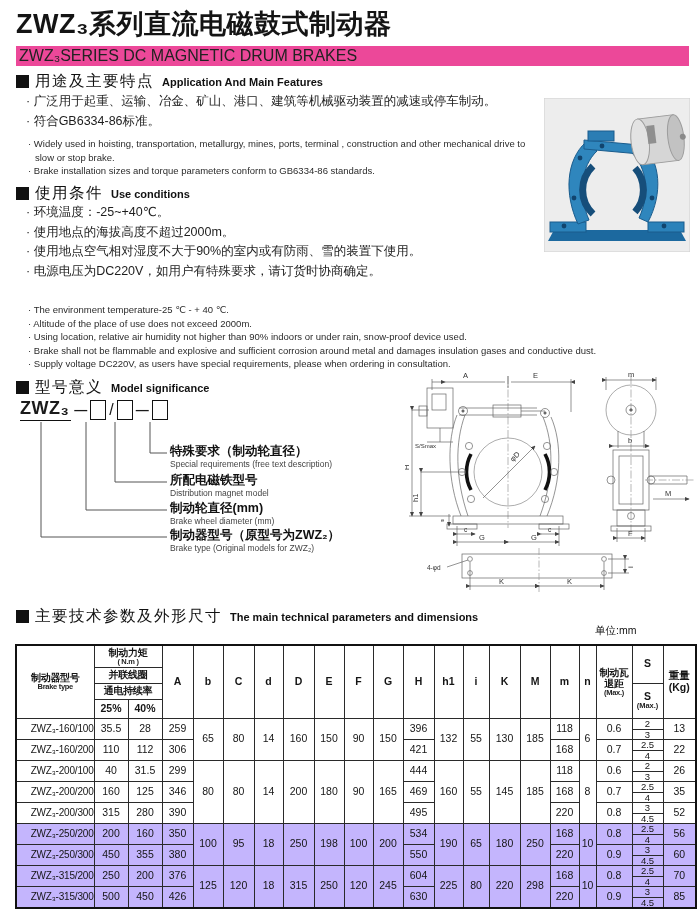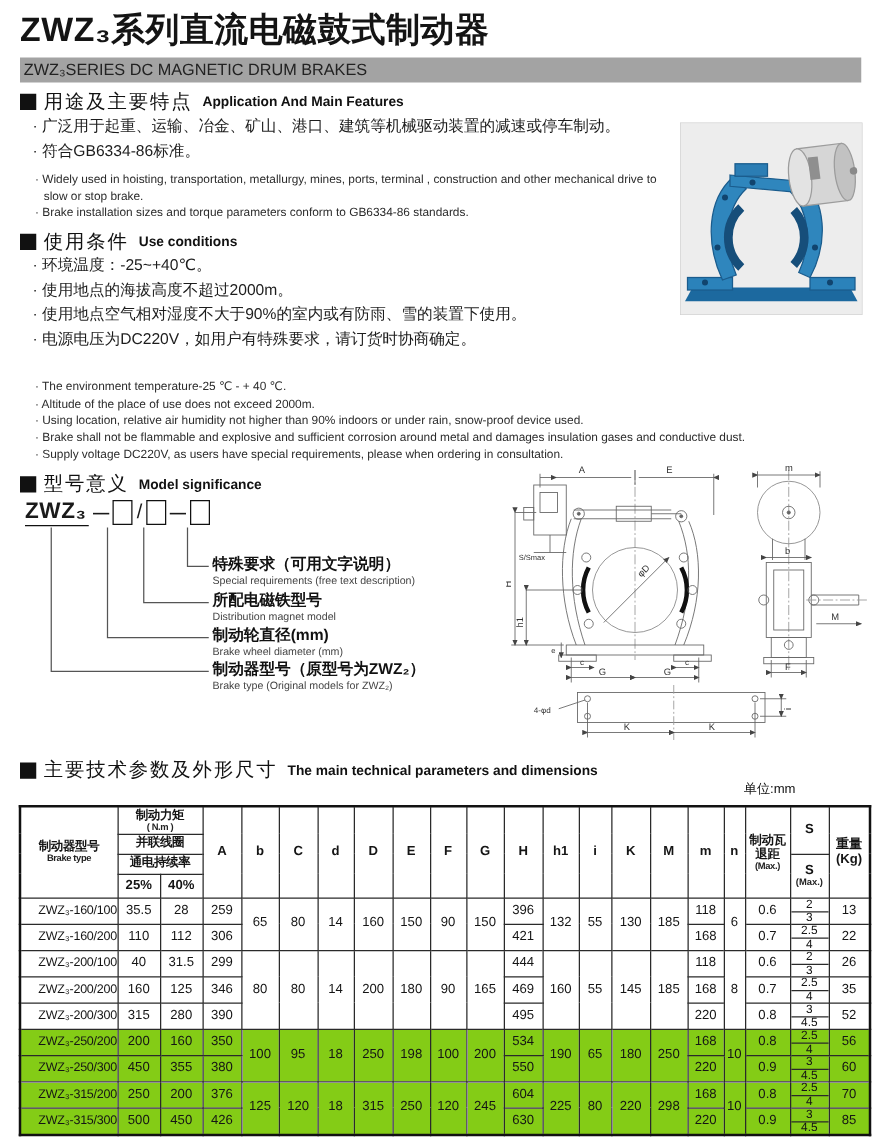--- a/index.html
+++ b/index.html
@@ -2,22 +2,22 @@
 <html><head>
 <meta charset="utf-8">
 <style>
   html,body{margin:0;padding:0}
   body{
     width:700px;height:910px;position:relative;background:#fff;color:#1a1a1a;
     font-family:"Liberation Sans","DejaVu Sans",sans-serif;overflow:hidden;
   }
   .abs{position:absolute}
   .page-title{left:16px;top:6px;font-size:27px;font-weight:bold;color:#141414;letter-spacing:.5px}
-  .subtitle-bar{left:16px;top:46px;width:670px;height:20px;background:#a3a3a3;
-    font-size:13px;line-height:20px;padding-left:3px;color:#222}
+  .subtitle-bar{left:16px;top:46px;width:670px;height:20px;background:#ec4899;
+    font-size:16px;line-height:20px;padding-left:3px;color:#222}
   .sec-head{display:flex;align-items:center;gap:6px}
   .sec-sq{width:13px;height:13px;background:#111;flex:0 0 auto}
   .sec-cn{font-size:15.5px;font-weight:normal;letter-spacing:1.5px;color:#111}
   .sec-en{font-size:11px;font-weight:bold;color:#111;padding-left:2px}
   .cn-list{left:26px;width:522px}
   .cnb{font-size:12.5px;line-height:19.5px;color:#1d1d1d;padding-left:12px;text-indent:-12px}
   .cnb::before{content:"· "}
   .en-list{left:28px;width:512px}
   .enb{font-size:9.5px;line-height:13.5px;color:#2b2b2b;padding-left:7px;text-indent:-7px}
   .enb::before{content:"· "}
@@ -48,21 +48,21 @@
   .params thead tr:nth-child(2){height:16px}
   .params thead tr:nth-child(3){height:16px}
   .params thead tr:nth-child(4){height:19px}
   .params tbody tr{height:20.5px}
   .params .hsub{display:block;font-size:7.5px;font-weight:bold;line-height:8px;color:#222}
   .params th.small{font-size:10px;letter-spacing:-.3px}
   .params td.model{text-align:right;padding-left:3px;font-size:10px;letter-spacing:-.2px;white-space:nowrap}
   .params td.stk{padding:0}
   .params td .st{border-bottom:1px solid #2a2a2a;font-size:9.5px;line-height:10px;height:10px}
   .params td .sb{font-size:9.5px;line-height:10px;height:9px}
-  .params tbody tr.shaded td{background:#84cc16}
+  .params tbody tr.shaded td{background:#c4b5fd}
   svg text{font-family:"Liberation Sans","DejaVu Sans",sans-serif}
 </style>
 </head>
 <body>
 
 <div class="abs page-title">ZWZ₃系列直流电磁鼓式制动器</div>
 <div class="abs subtitle-bar">ZWZ₃SERIES DC MAGNETIC DRUM BRAKES</div>
 
 <div class="abs sec-head" style="left:16px;top:71px">
   <span class="sec-sq"></span>
@@ -142,21 +142,21 @@
     <span class="mprefix">ZWZ₃</span>
     <span class="msep">—</span>
     <span class="mbox"></span>
     <span class="mslash">/</span>
     <span class="mbox"></span>
     <span class="msep">—</span>
     <span class="mbox"></span>
   </div>
   <div class="mlabels">
     <div class="mlabel" style="top:46px">
-      <div class="mlabel-cn">特殊要求（可用文字说明）</div>
+      <div class="mlabel-cn">特殊要求（制动轮直径）</div>
       <div class="mlabel-en">Special requirements (free text description)</div>
     </div>
     <div class="mlabel" style="top:75px">
       <div class="mlabel-cn">所配电磁铁型号</div>
       <div class="mlabel-en">Distribution magnet model</div>
     </div>
     <div class="mlabel" style="top:103px">
       <div class="mlabel-cn">制动轮直径(mm)</div>
       <div class="mlabel-en">Brake wheel diameter (mm)</div>
     </div>

